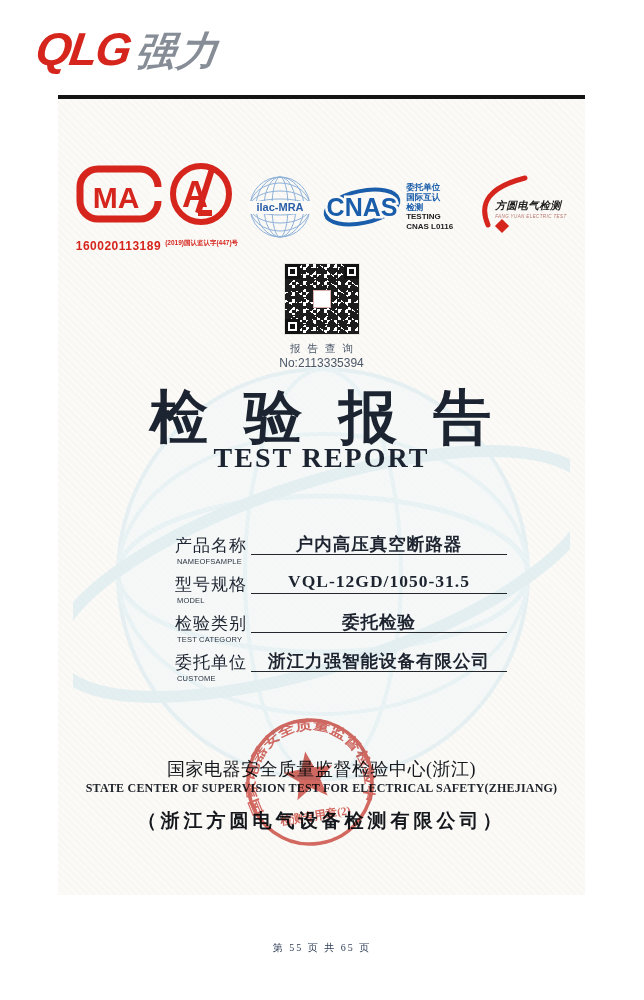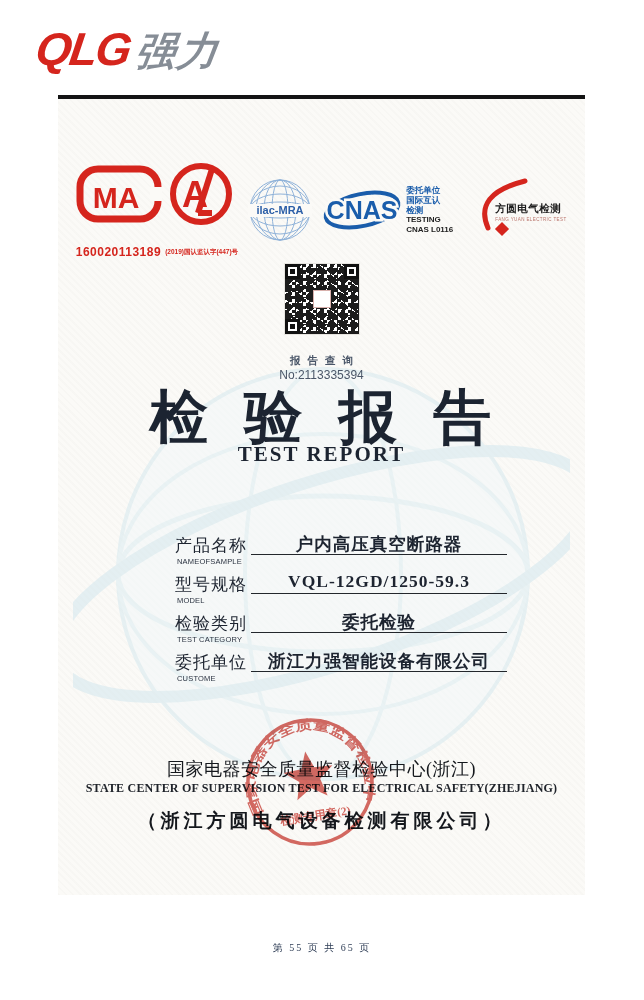--- a/index.html
+++ b/index.html
@@ -33,29 +33,29 @@
   
   .watermark { position:absolute; left:15px; top:225px; opacity:.55; pointer-events:none; }
 
   
   .logo-row {
     position:absolute; top:62px; left:0; right:0;
     display:flex; justify-content:center; align-items:center; gap:10px;
   }
   .cma-cal { display:flex; flex-direction:column; align-items:flex-start; }
   .cma-cal-row { display:flex; align-items:center; gap:6px; }
-  .cma-caption { display:flex; align-items:center; gap:4px; margin-top:18px;
+  .cma-caption { display:flex; align-items:flex-start; gap:4px; margin-top:12px;
     font-family:"Liberation Sans",sans-serif; color:#d5251d; }
   .cma-number { font-size:12px; font-weight:bold; letter-spacing:.5px; }
   .cma-note   { font-size:6.5px; font-weight:bold; }
   .cnas-group { display:flex; align-items:center; gap:4px; }
   .cnas-text { font-family:"Liberation Sans",sans-serif; line-height:1.15; }
   .cnas-zh  { color:#1a5dab; font-size:8.5px; font-weight:bold; }
   .cnas-en  { color:#222; font-size:8px; font-weight:bold; margin-top:0; }
-  .fangyuan { position:relative; width:104px; height:64px; }
+  .fangyuan { position:relative; width:104px; height:64px;font-style:italic; }
   .fy-text  { position:absolute; left:32px; top:24px; font-family:"Liberation Sans",sans-serif; }
   .fy-label { font-size:10.5px; font-weight:bold; color:#1d1d1d; letter-spacing:.5px; }
   .fy-sub   { font-size:4.5px; color:#b9736a; letter-spacing:.4px; margin-top:1px; }
 
   
   .qr-block { position:absolute; top:165px; left:0; right:0; text-align:center; }
   .qr {
     position:relative; width:74px; height:70px; margin:0 auto;
     background-color:#fff;
     background-image:
@@ -63,31 +63,31 @@
       repeating-conic-gradient(from 45deg, #1c1c1c 0% 22%, rgba(0,0,0,0) 0% 50%);
     background-size:7px 7px, 11px 9px;
     background-position:0 0, 3px 2px;
     outline:1px solid #e7e5e0;
   }
   .qr-finder { position:absolute; width:15px; height:15px; border:3px solid #111; background:#fff; }
   .qr-finder::after { content:""; position:absolute; left:2px; top:2px; width:5px; height:5px; background:#111; }
   .qr-f-tl { left:0; top:0; } .qr-f-tr { right:0; top:0; } .qr-f-bl { left:0; bottom:0; }
   .qr-center { position:absolute; left:28px; top:26px; width:18px; height:18px; background:#fff;
     border:1px solid #d8b0ac; }
-  .qr-caption { margin-top:20px; font-size:10.5px; color:#4a5668; letter-spacing:7px; text-indent:7px; font-weight:bold; }
+  .qr-caption { margin-top:8px; font-size:10.5px; color:#4a5668; letter-spacing:7px; text-indent:7px; font-weight:normal; }
   .qr-number  { font-size:12px; color:#4a5668; font-family:"Liberation Sans",sans-serif; }
 
   
   .title-zh {
     position:absolute; top:280px; left:0; right:0; text-align:center;
     font-size:58px; font-weight:bold; color:#1c2431; word-spacing:18px; letter-spacing:2px;
   }
   .title-en {
     position:absolute; top:343px; left:0; right:0; text-align:center;
-    font-size:21px; font-weight:bold; color:#1c2431; letter-spacing:2px;
+    font-size:28px; font-weight:bold; color:#1c2431; letter-spacing:2px;
   }
 
   
   .fields { position:absolute; top:433px; left:117px; width:332px; }
   .frow { position:relative; height:39px; }
   .flabel-zh { position:absolute; left:0; top:2px; font-size:17px; color:#1d2430; letter-spacing:1px; }
   .flabel-en { position:absolute; left:2px; top:25px; font-size:7.5px; color:#2a3240;
     font-family:"Liberation Sans",sans-serif; letter-spacing:.2px; }
   .fline { position:absolute; left:76px; right:0; top:0; height:23px;
     border-bottom:1.6px solid #23272c; text-align:center; }
@@ -203,21 +203,21 @@
 
   <div class="fields">
     <div class="frow">
       <span class="flabel-zh">产品名称</span>
       <span class="flabel-en">NAMEOFSAMPLE</span>
       <span class="fline"><span class="fval">户内高压真空断路器</span></span>
     </div>
     <div class="frow">
       <span class="flabel-zh">型号规格</span>
       <span class="flabel-en">MODEL</span>
-      <span class="fline"><span class="fval">VQL-12GD/1250-59.3</span></span>
+      <span class="fline"><span class="fval">VQL-12GD/1050-31.5</span></span>
     </div>
     <div class="frow">
       <span class="flabel-zh">检验类别</span>
       <span class="flabel-en">TEST CATEGORY</span>
       <span class="fline"><span class="fval">委托检验</span></span>
     </div>
     <div class="frow">
       <span class="flabel-zh">委托单位</span>
       <span class="flabel-en">CUSTOME</span>
       <span class="fline"><span class="fval">浙江力强智能设备有限公司</span></span>

